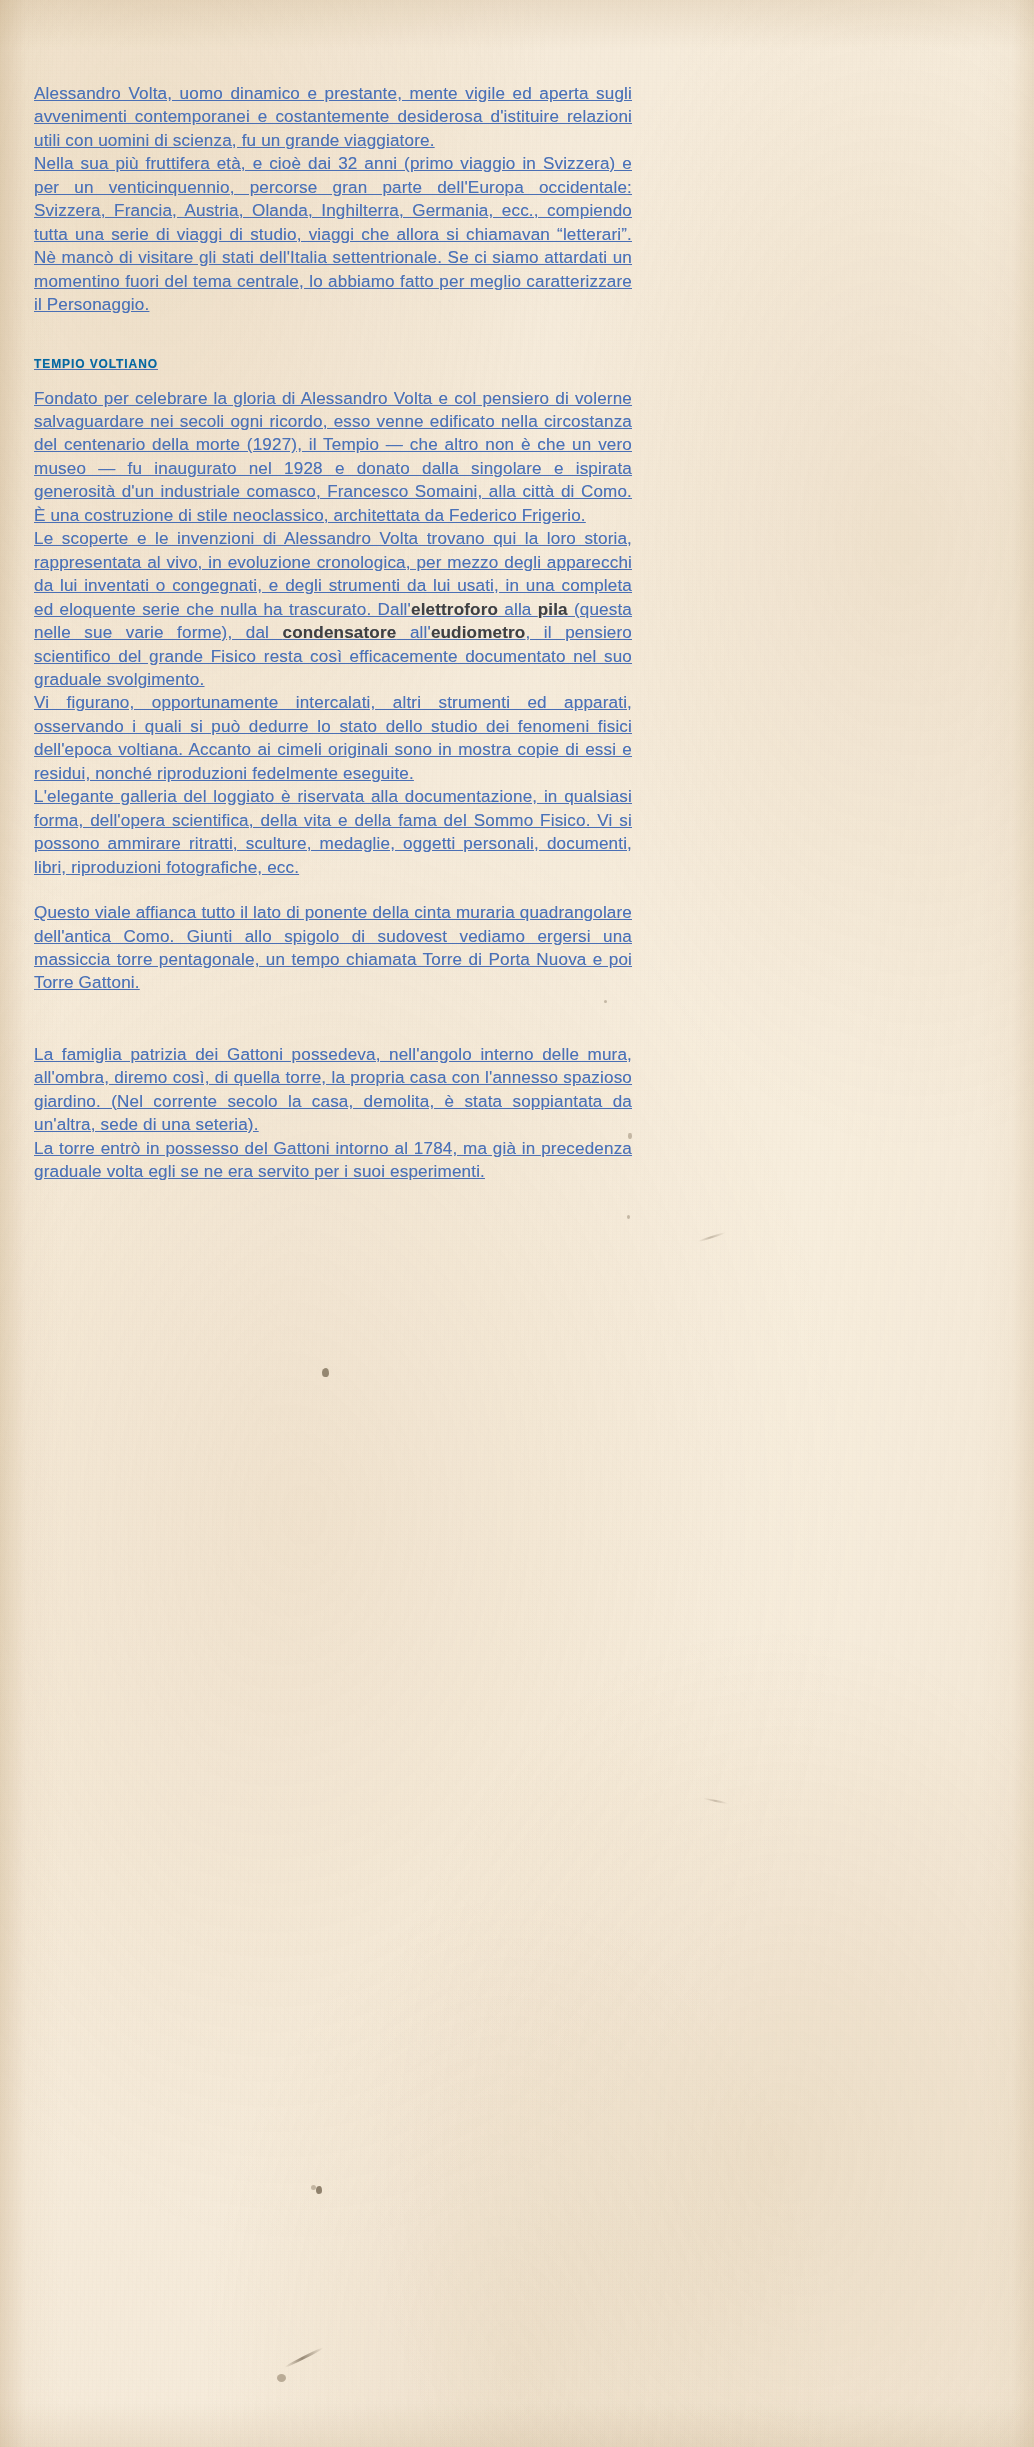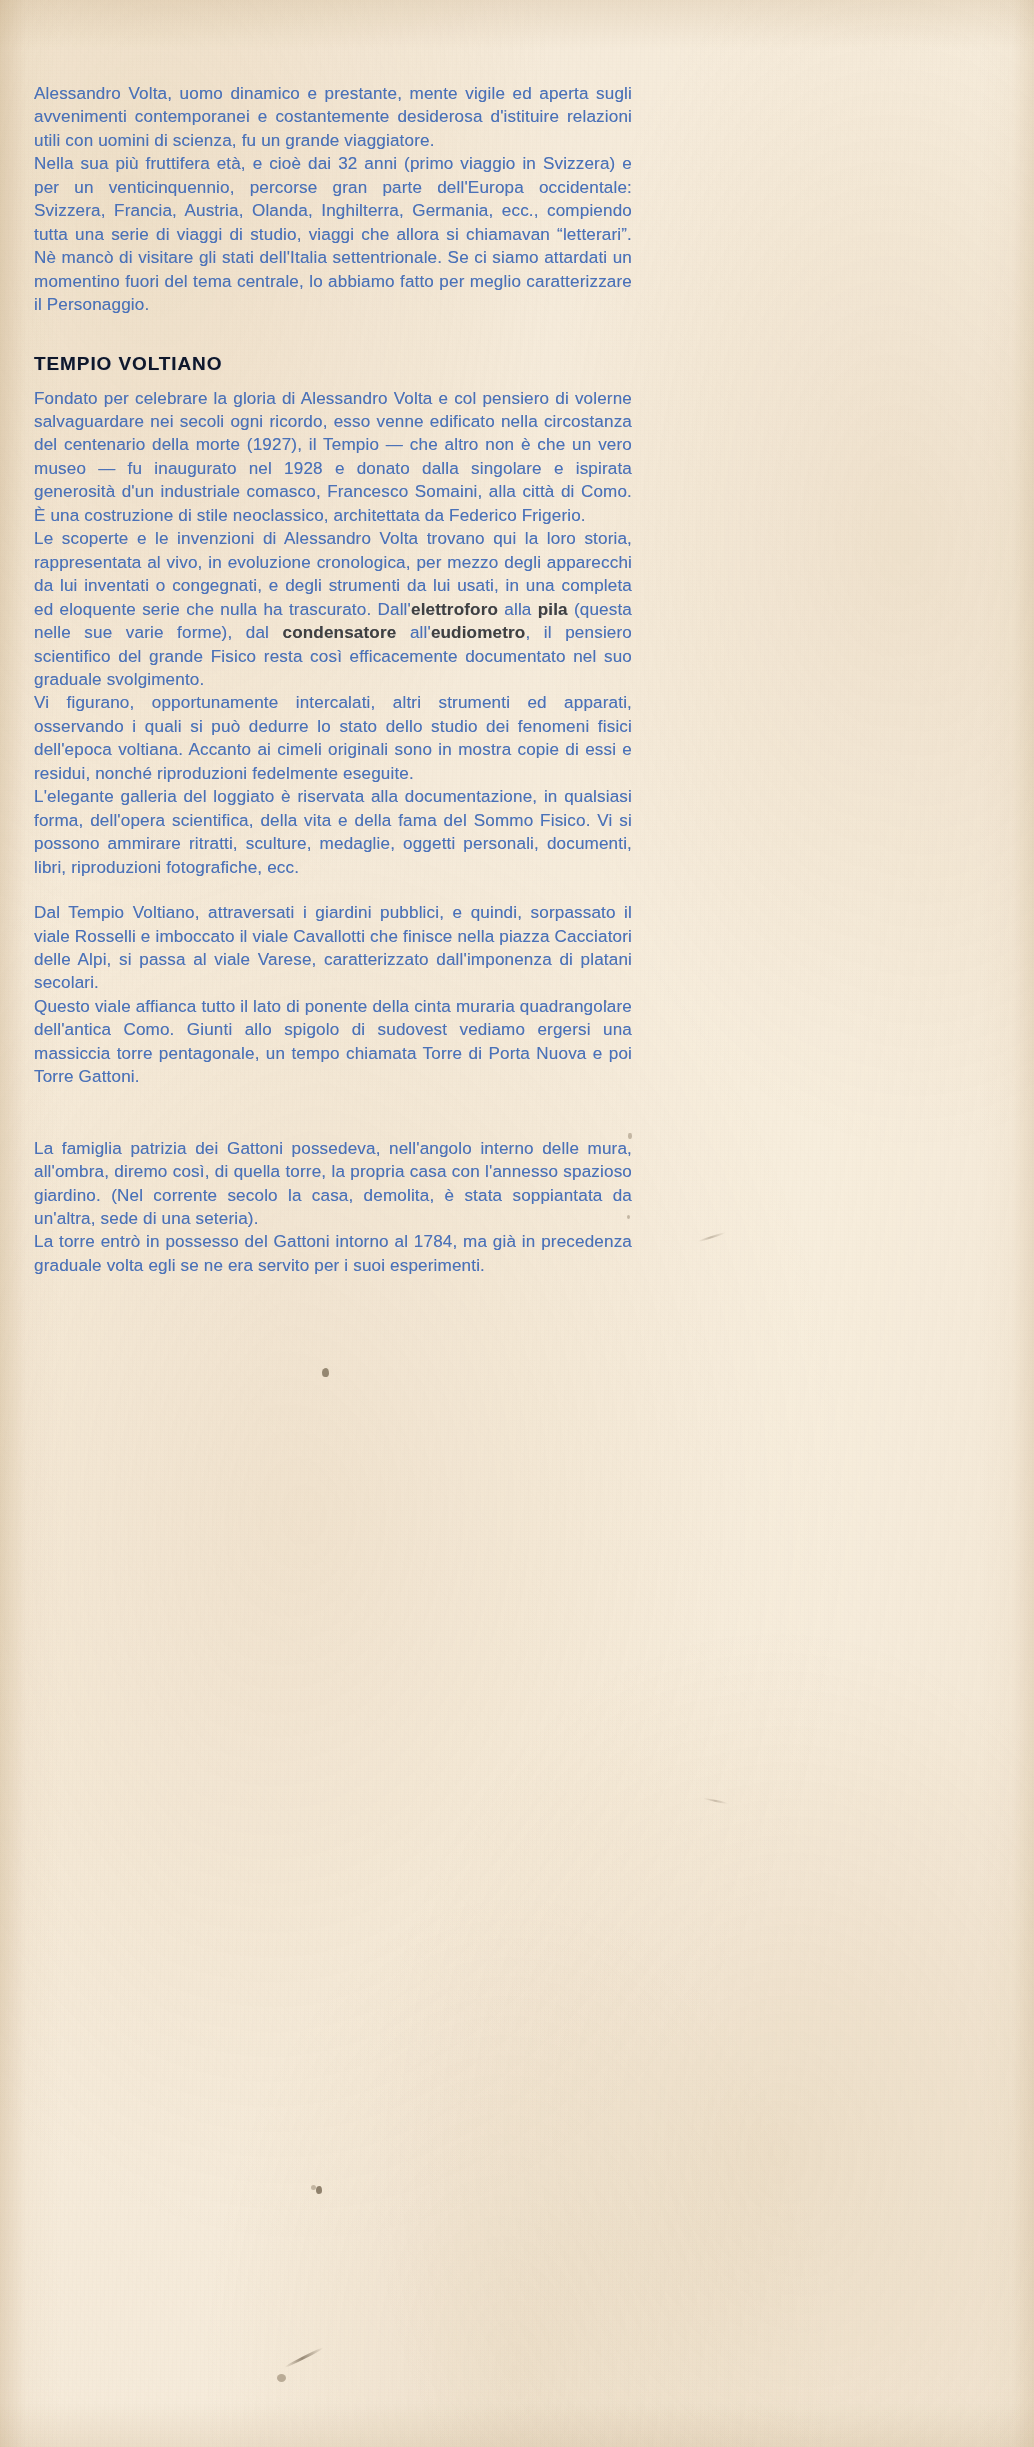--- a/index.html
+++ b/index.html
@@ -84,44 +84,45 @@
     inset: 0;
     z-index: 5;
     padding: 0;
   }
   .content {
     position: absolute;
     left: 34px;
     top: 82px;
     width: 598px;
     color: #4a6fb5;
+    text-decoration: underline;
   }
 
   p.para {
     margin: 0;
     font-size: 17.1px;
     line-height: 23.45px;
     text-align: justify;
     text-justify: inter-word;
     letter-spacing: 0.15px;
     color: #4a71b8;
     font-weight: 400;
     text-shadow: 0 0 0.6px rgba(74,113,184,0.45);
   }
   .block-gap-lg { height: 36px; }
   .block-gap-md { height: 22px; }
   .block-gap-sm { height: 12px; }
 
   h2.section-head {
     margin: 0;
-    font-size: 19px;
+    font-size: 12px;
     line-height: 22px;
     font-weight: bold;
     letter-spacing: 0.9px;
-    color: #0f172a;
+    color: #0369a1;
     text-shadow: 0 0 0.7px rgba(63,104,180,0.5);
   }
 
   b.kw {
     font-weight: bold;
     color: #404040;
   }
 </style>
 </head>
 <body>
@@ -141,21 +142,20 @@
 
     <p class="para">Fondato per celebrare la gloria di Alessandro Volta e col pensiero di volerne salvaguardare nei secoli ogni ricordo, esso venne edificato nella circostanza del centenario della morte (1927), il Tempio — che altro non è che un vero museo — fu inaugurato nel 1928 e donato dalla singolare e ispirata generosità d'un industriale comasco, Francesco Somaini, alla città di Como. È una costruzione di stile neoclassico, architettata da Federico Frigerio.</p>
 
     <p class="para"><span>Le scoperte e le invenzioni di Alessandro Volta trovano qui la loro storia, rappresentata al vivo, in evoluzione cronologica, per mezzo degli apparecchi da lui inventati o congegnati, e degli strumenti da lui usati, in una completa ed eloquente serie che nulla ha trascurato. Dall'</span><b class="kw">elettroforo</b><span> alla </span><b class="kw">pila</b><span> (questa nelle sue varie forme), dal </span><b class="kw">condensatore</b><span> all'</span><b class="kw">eudiometro</b><span>, il pensiero scientifico del grande Fisico resta così efficacemente documentato nel suo graduale svolgimento.</span></p>
 
     <p class="para">Vi figurano, opportunamente intercalati, altri strumenti ed apparati, osservando i quali si può dedurre lo stato dello studio dei fenomeni fisici dell'epoca voltiana. Accanto ai cimeli originali sono in mostra copie di essi e residui, nonché riproduzioni fedelmente eseguite.</p>
     <p class="para">L'elegante galleria del loggiato è riservata alla documentazione, in qualsiasi forma, dell'opera scientifica, della vita e della fama del Sommo Fisico. Vi si possono ammirare ritratti, sculture, medaglie, oggetti personali, documenti, libri, riproduzioni fotografiche, ecc.</p>
 
     <div class="block-gap-md"></div>
 
-    <p class="para">Dal Tempio Voltiano, attraversati i giardini pubblici, e quindi, sorpassato il viale Rosselli e imboccato il viale Cavallotti che finisce nella piazza Cacciatori delle Alpi, si passa al viale Varese, caratterizzato dall'imponenza di platani secolari.</p>
     <p class="para">Questo viale affianca tutto il lato di ponente della cinta muraria quadrangolare dell'antica Como. Giunti allo spigolo di sudovest vediamo ergersi una massiccia torre pentagonale, un tempo chiamata Torre di Porta Nuova e poi Torre Gattoni.</p>
 
     <div class="block-gap-lg"></div>
 
     <div class="block-gap-sm"></div>
 
     <p class="para">La famiglia patrizia dei Gattoni possedeva, nell'angolo interno delle mura, all'ombra, diremo così, di quella torre, la propria casa con l'annesso spazioso giardino. (Nel corrente secolo la casa, demolita, è stata soppiantata da un'altra, sede di una seteria).</p>
     <p class="para">La torre entrò in possesso del Gattoni intorno al 1784, ma già in precedenza graduale volta egli se ne era servito per i suoi esperimenti.</p>
 
   </div>

